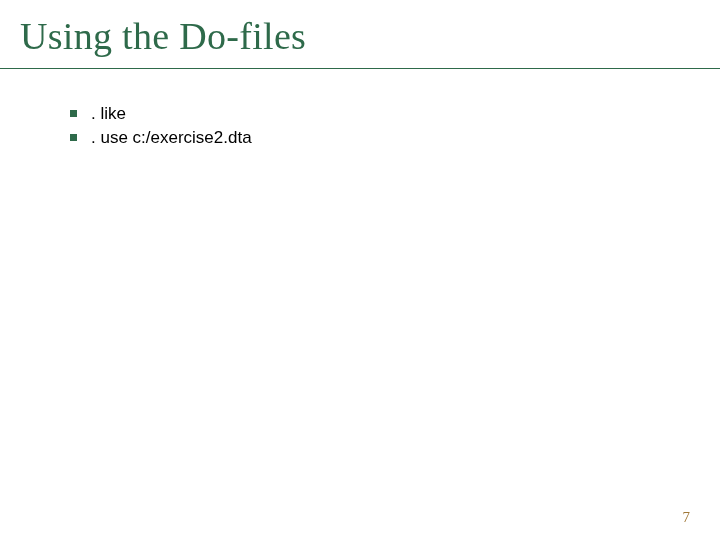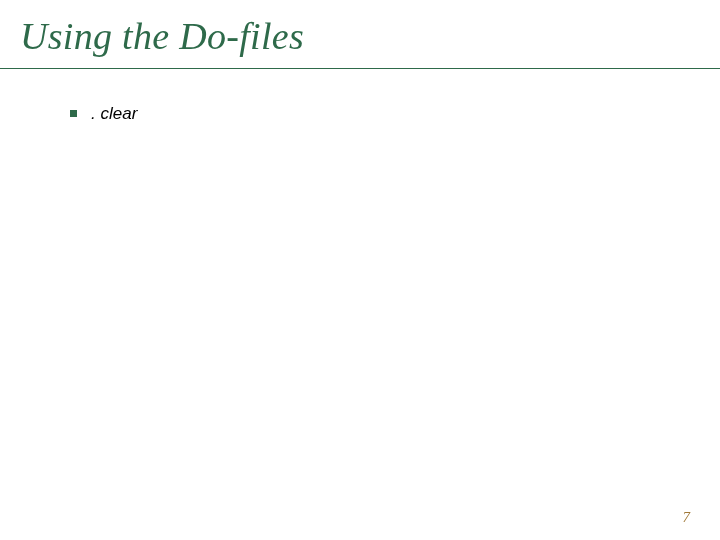--- a/index.html
+++ b/index.html
@@ -9,21 +9,20 @@
     height: 540px;
     background: #ffffff;
     font-family: Georgia, "Times New Roman", serif;
     overflow: hidden;
   }
   .slide {
     position: relative;
     width: 720px;
     height: 540px;
     box-sizing: border-box;
-    font-style: italic;
   }
   .title {
     font-family: Georgia, "Times New Roman", serif;
     font-size: 38px;
     color: #2e6a4a;
     padding: 14px 20px 6px 20px;
     letter-spacing: 0.3px;
   }
   .rule {
     border: none;
@@ -89,21 +88,25 @@
 
   <div class="title">Using the Do-files</div>
   <hr class="rule">
 
   <div class="body">
 
 
     <div class="sub-list">
       <div class="sub-item">
         <div class="sub-bullet"></div>
-        <div class="sub-text">. clear</div>
+        <div class="sub-text">. like</div>
+      </div>
+      <div class="sub-item">
+        <div class="sub-bullet"></div>
+        <div class="sub-text">. use c:/exercise2.dta</div>
       </div>
     </div>
 
   </div>
 
   <div class="page-number">7</div>
 
 </div>
 
 </body></html>

